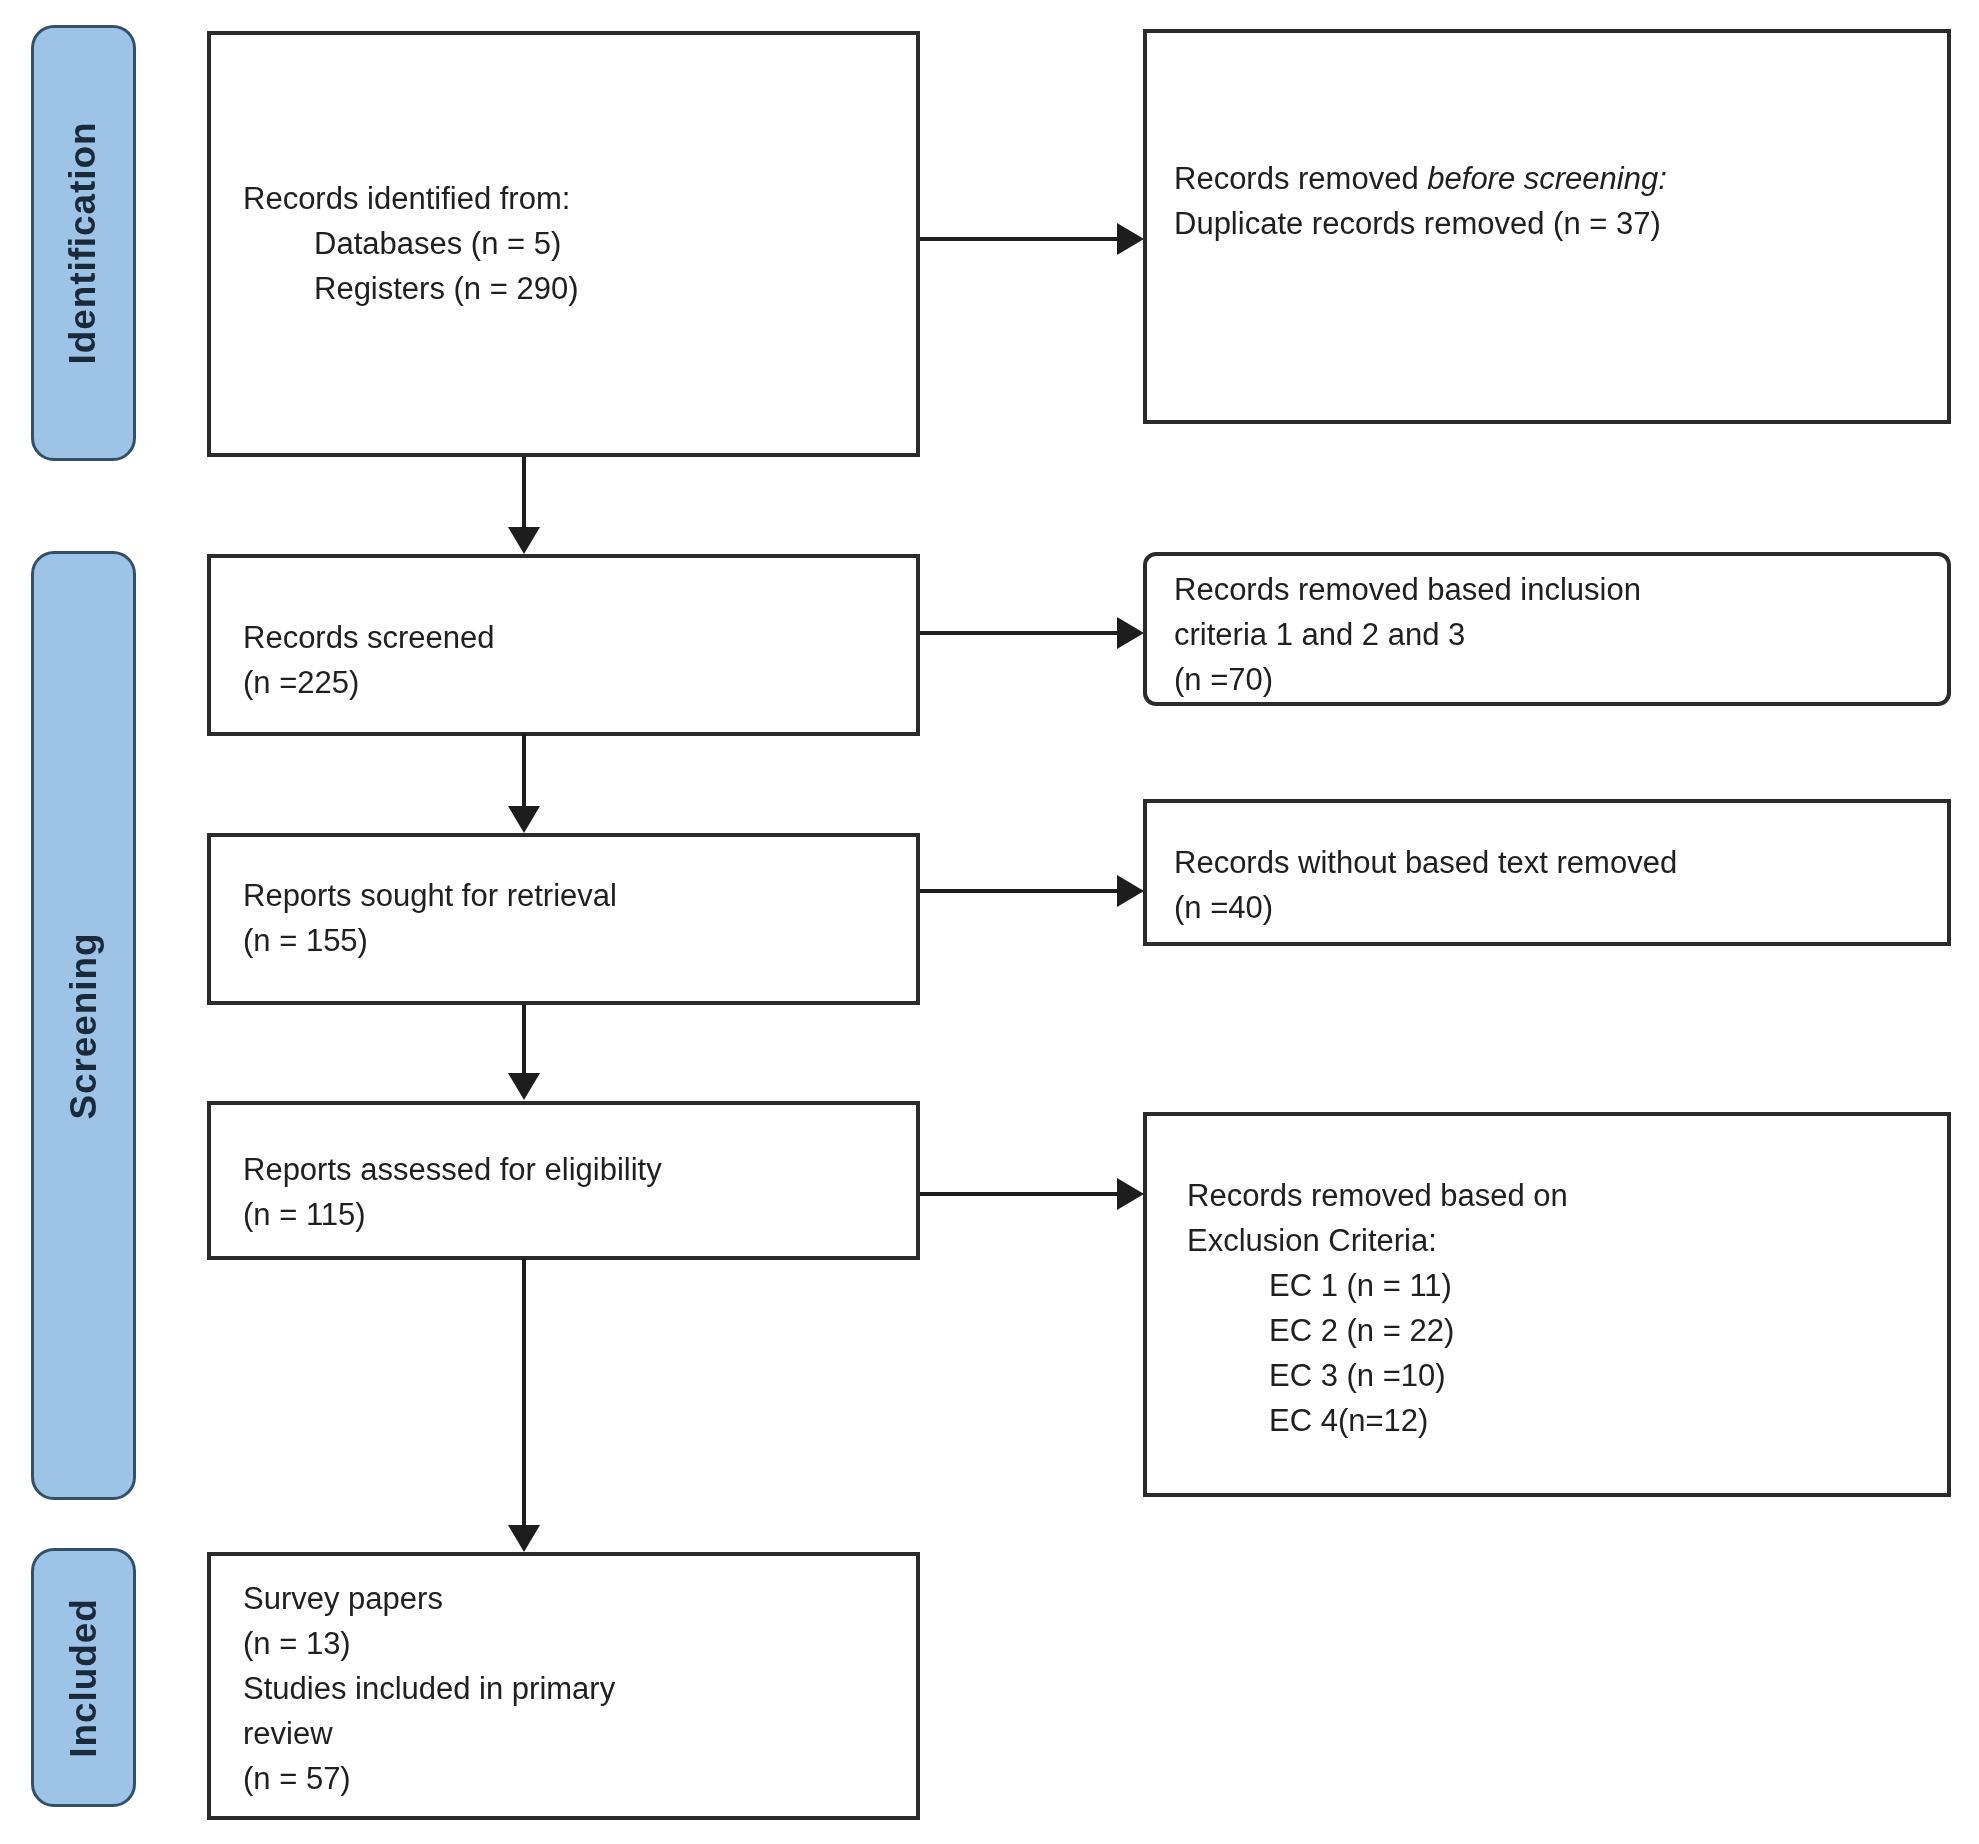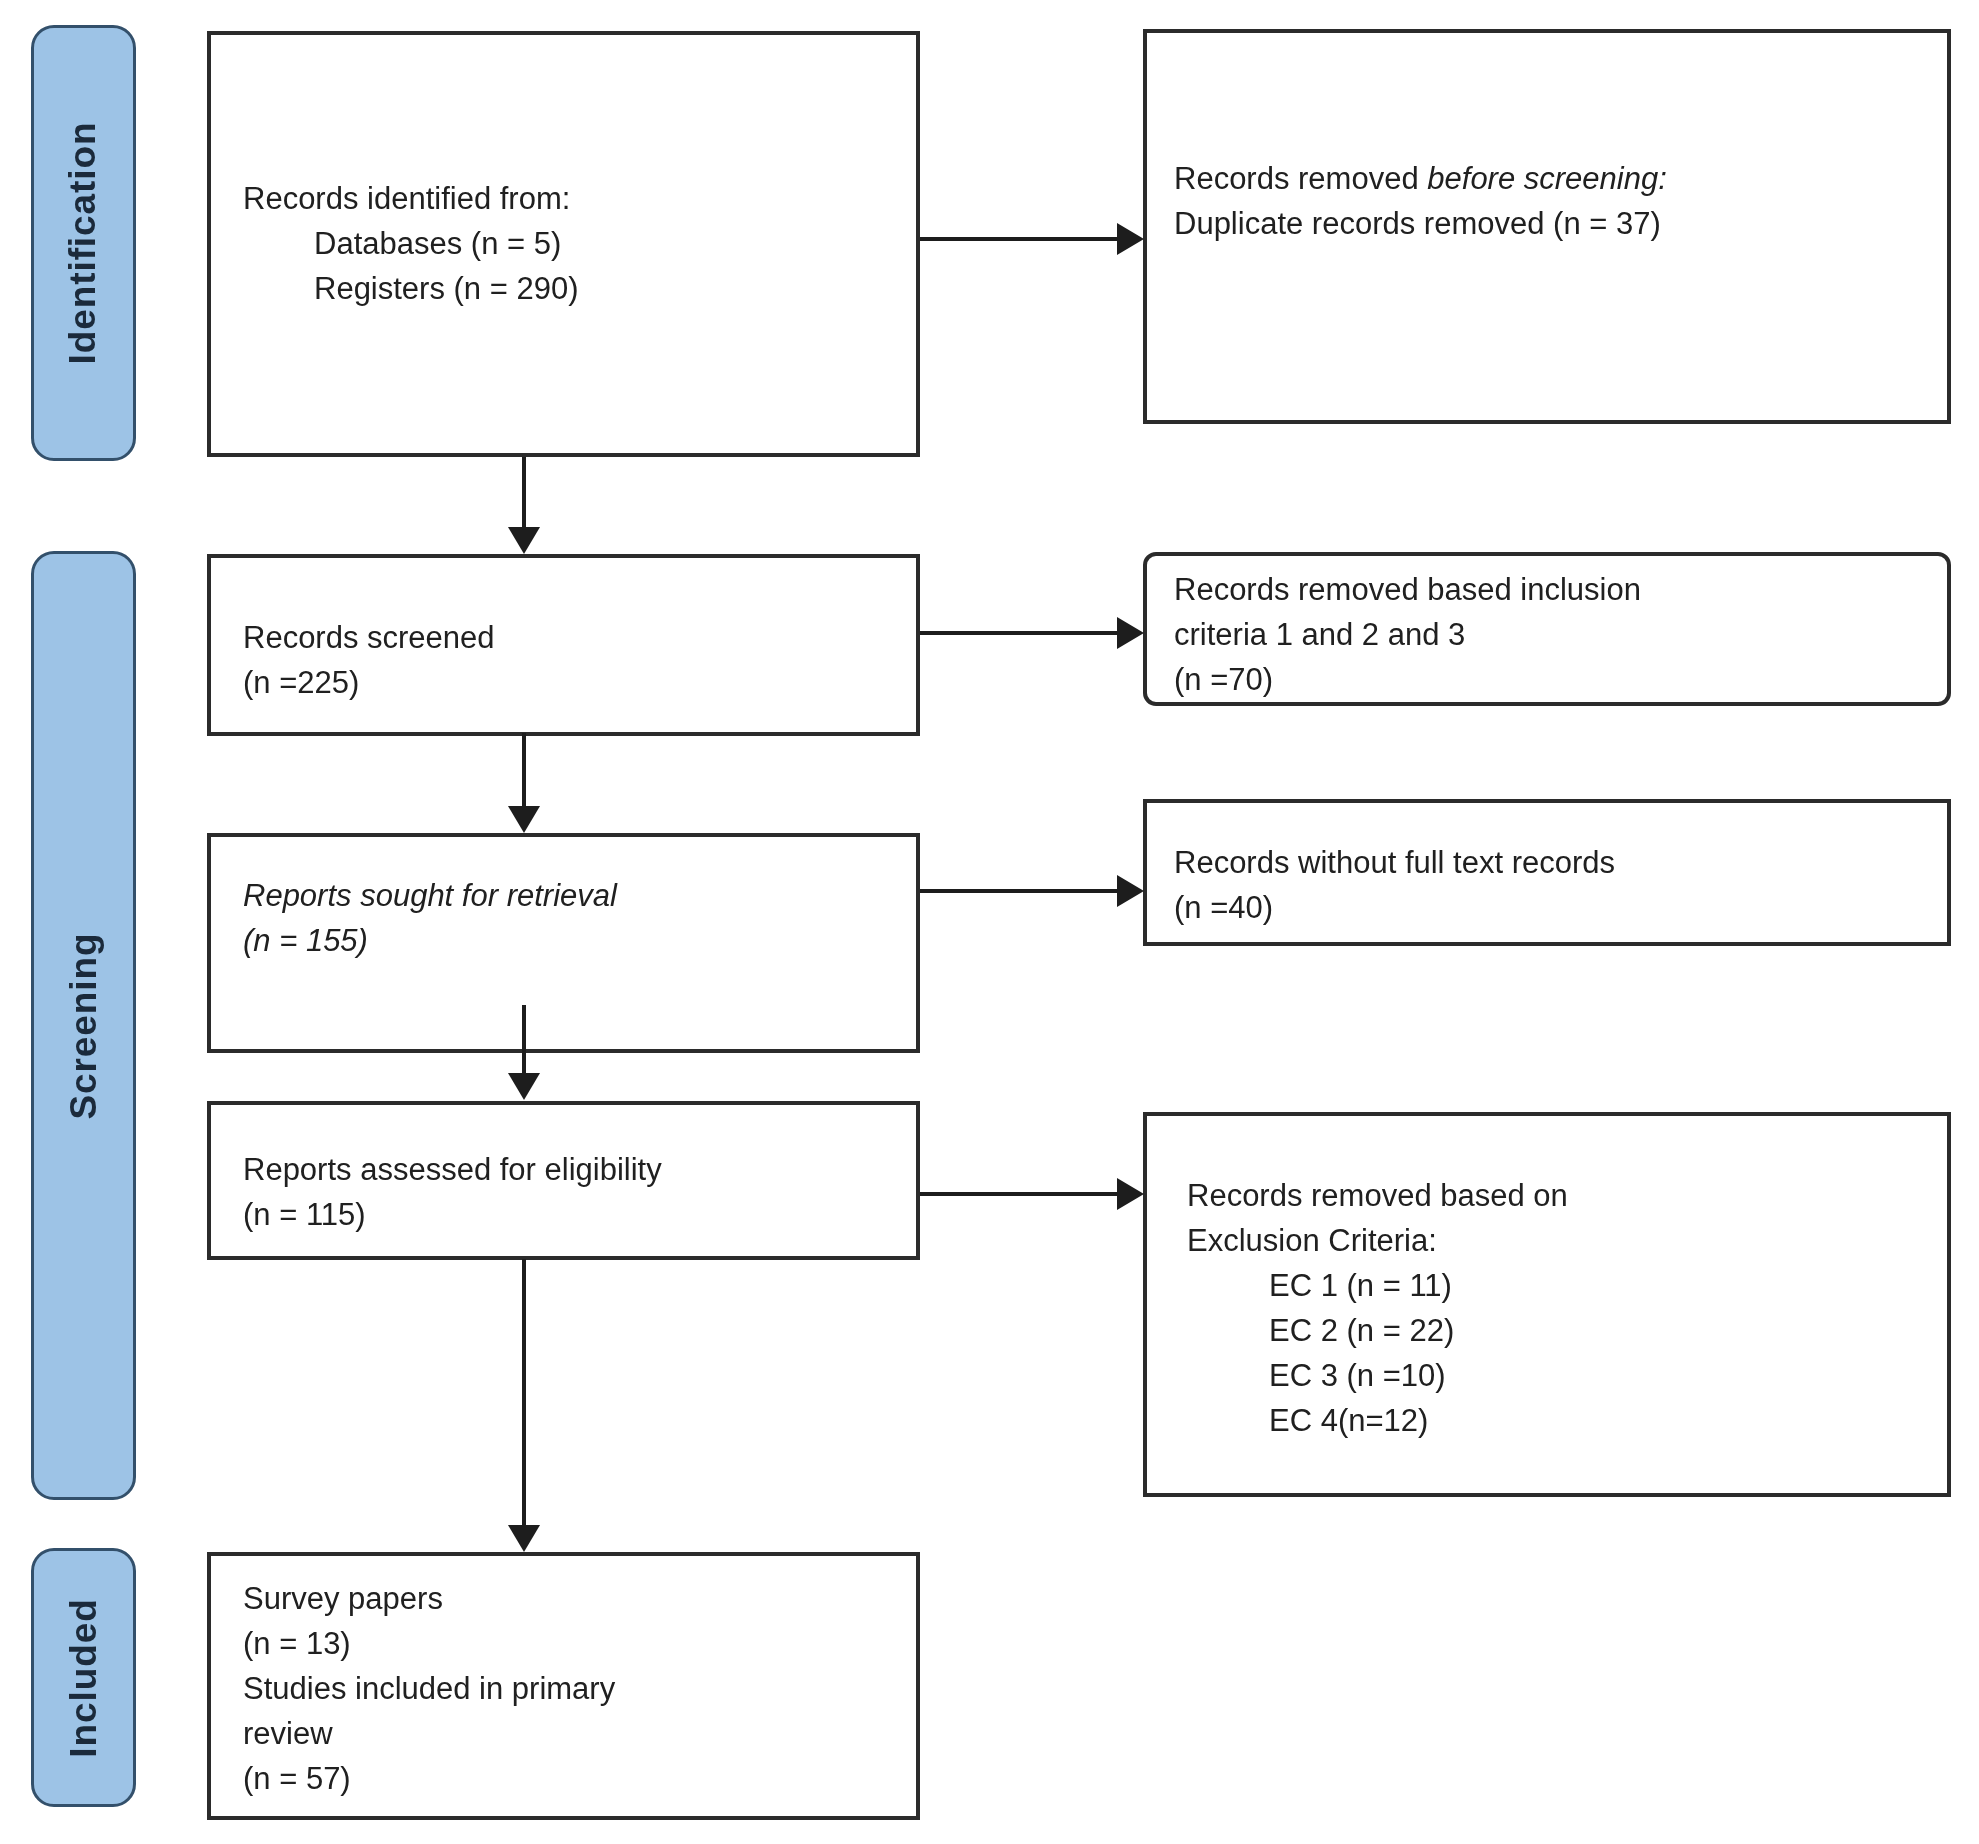--- a/index.html
+++ b/index.html
@@ -62,21 +62,21 @@
   .line { white-space: nowrap; }
   .indent  { margin-left: 71px; }
   .indent2 { margin-left: 82px; }
   em.it { font-style: italic; }
 
   .lbox { left: 207px;  width: 713px; }
   .rbox { left: 1143px; width: 808px; }
 
   #box-identified     { top: 31px;   height: 426px; padding: 141px 16px 0 32px; }
   #box-screened       { top: 554px;  height: 182px; padding: 57px 16px 0 32px; }
-  #box-retrieval      { top: 833px;  height: 220px; padding: 36px 16px 0 32px; font-style: italic; }
+  #box-retrieval      { top: 833px;  height: 172px; padding: 36px 16px 0 32px; }
   #box-eligibility    { top: 1101px; height: 159px; padding: 42px 16px 0 32px; }
   #box-final-included { top: 1552px; height: 268px; padding: 19.6px 16px 0 32px; }
 
   #rbox-before-screening { top: 28.5px;   height: 395px; padding: 123px 16px 0 27px; }
   #rbox-inclusion        { top: 552px;  height: 154px; padding: 10.7px 16px 0 27px; border-radius: 13px; }
   #rbox-fulltext         { top: 799px;  height: 147px; padding: 37px 16px 0 27px; }
   #rbox-exclusion        { top: 1112px; height: 385px; padding: 57px 16px 0 40px; }
 
   
   .varrow { position: absolute; left: 508px; width: 32px; }
@@ -160,21 +160,21 @@
     <div class="line">Duplicate records removed (n = 37)</div>
   </div>
 
   <div class="box rbox" id="rbox-inclusion">
     <div class="line">Records removed based inclusion</div>
     <div class="line">criteria 1 and 2 and 3</div>
     <div class="line">(n =70)</div>
   </div>
 
   <div class="box rbox" id="rbox-fulltext">
-    <div class="line">Records without full text records</div>
+    <div class="line">Records without based text removed</div>
     <div class="line">(n =40)</div>
   </div>
 
   <div class="box rbox" id="rbox-exclusion">
     <div class="line">Records removed based on</div>
     <div class="line">Exclusion Criteria:</div>
     <div class="line indent2">EC 1 (n = 11)</div>
     <div class="line indent2">EC 2 (n = 22)</div>
     <div class="line indent2">EC 3 (n =10)</div>
     <div class="line indent2">EC 4(n=12)</div>

